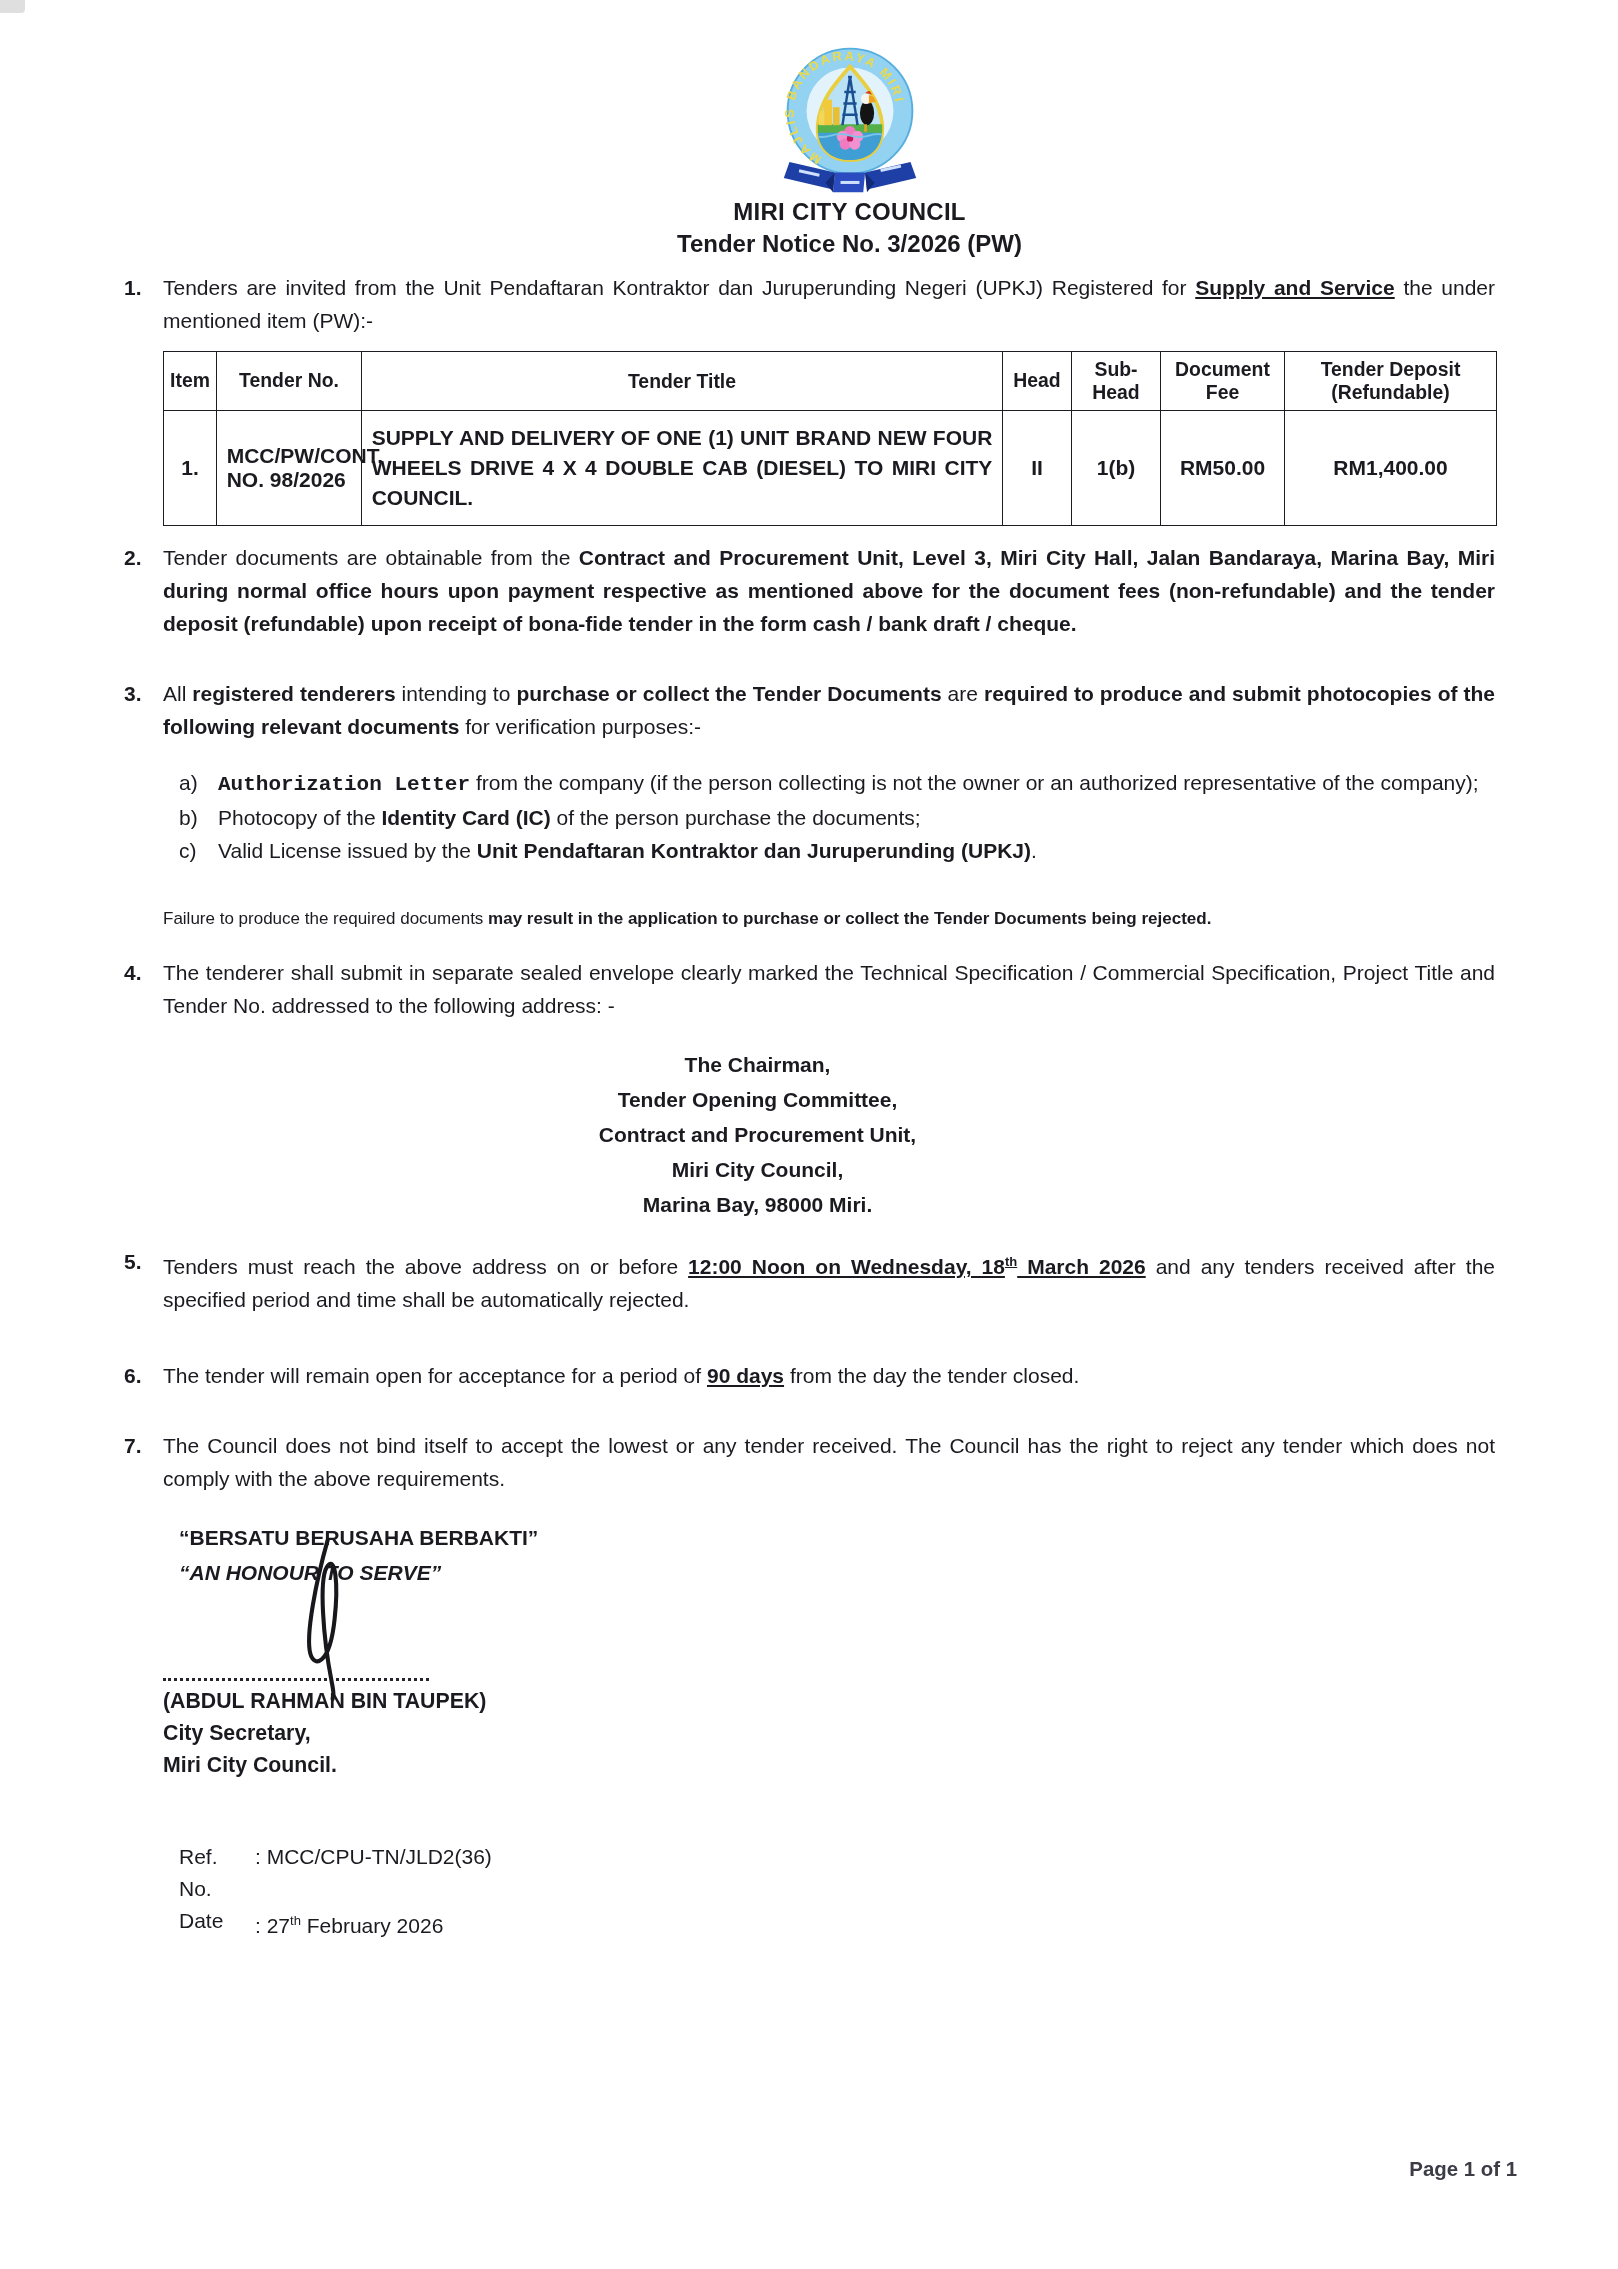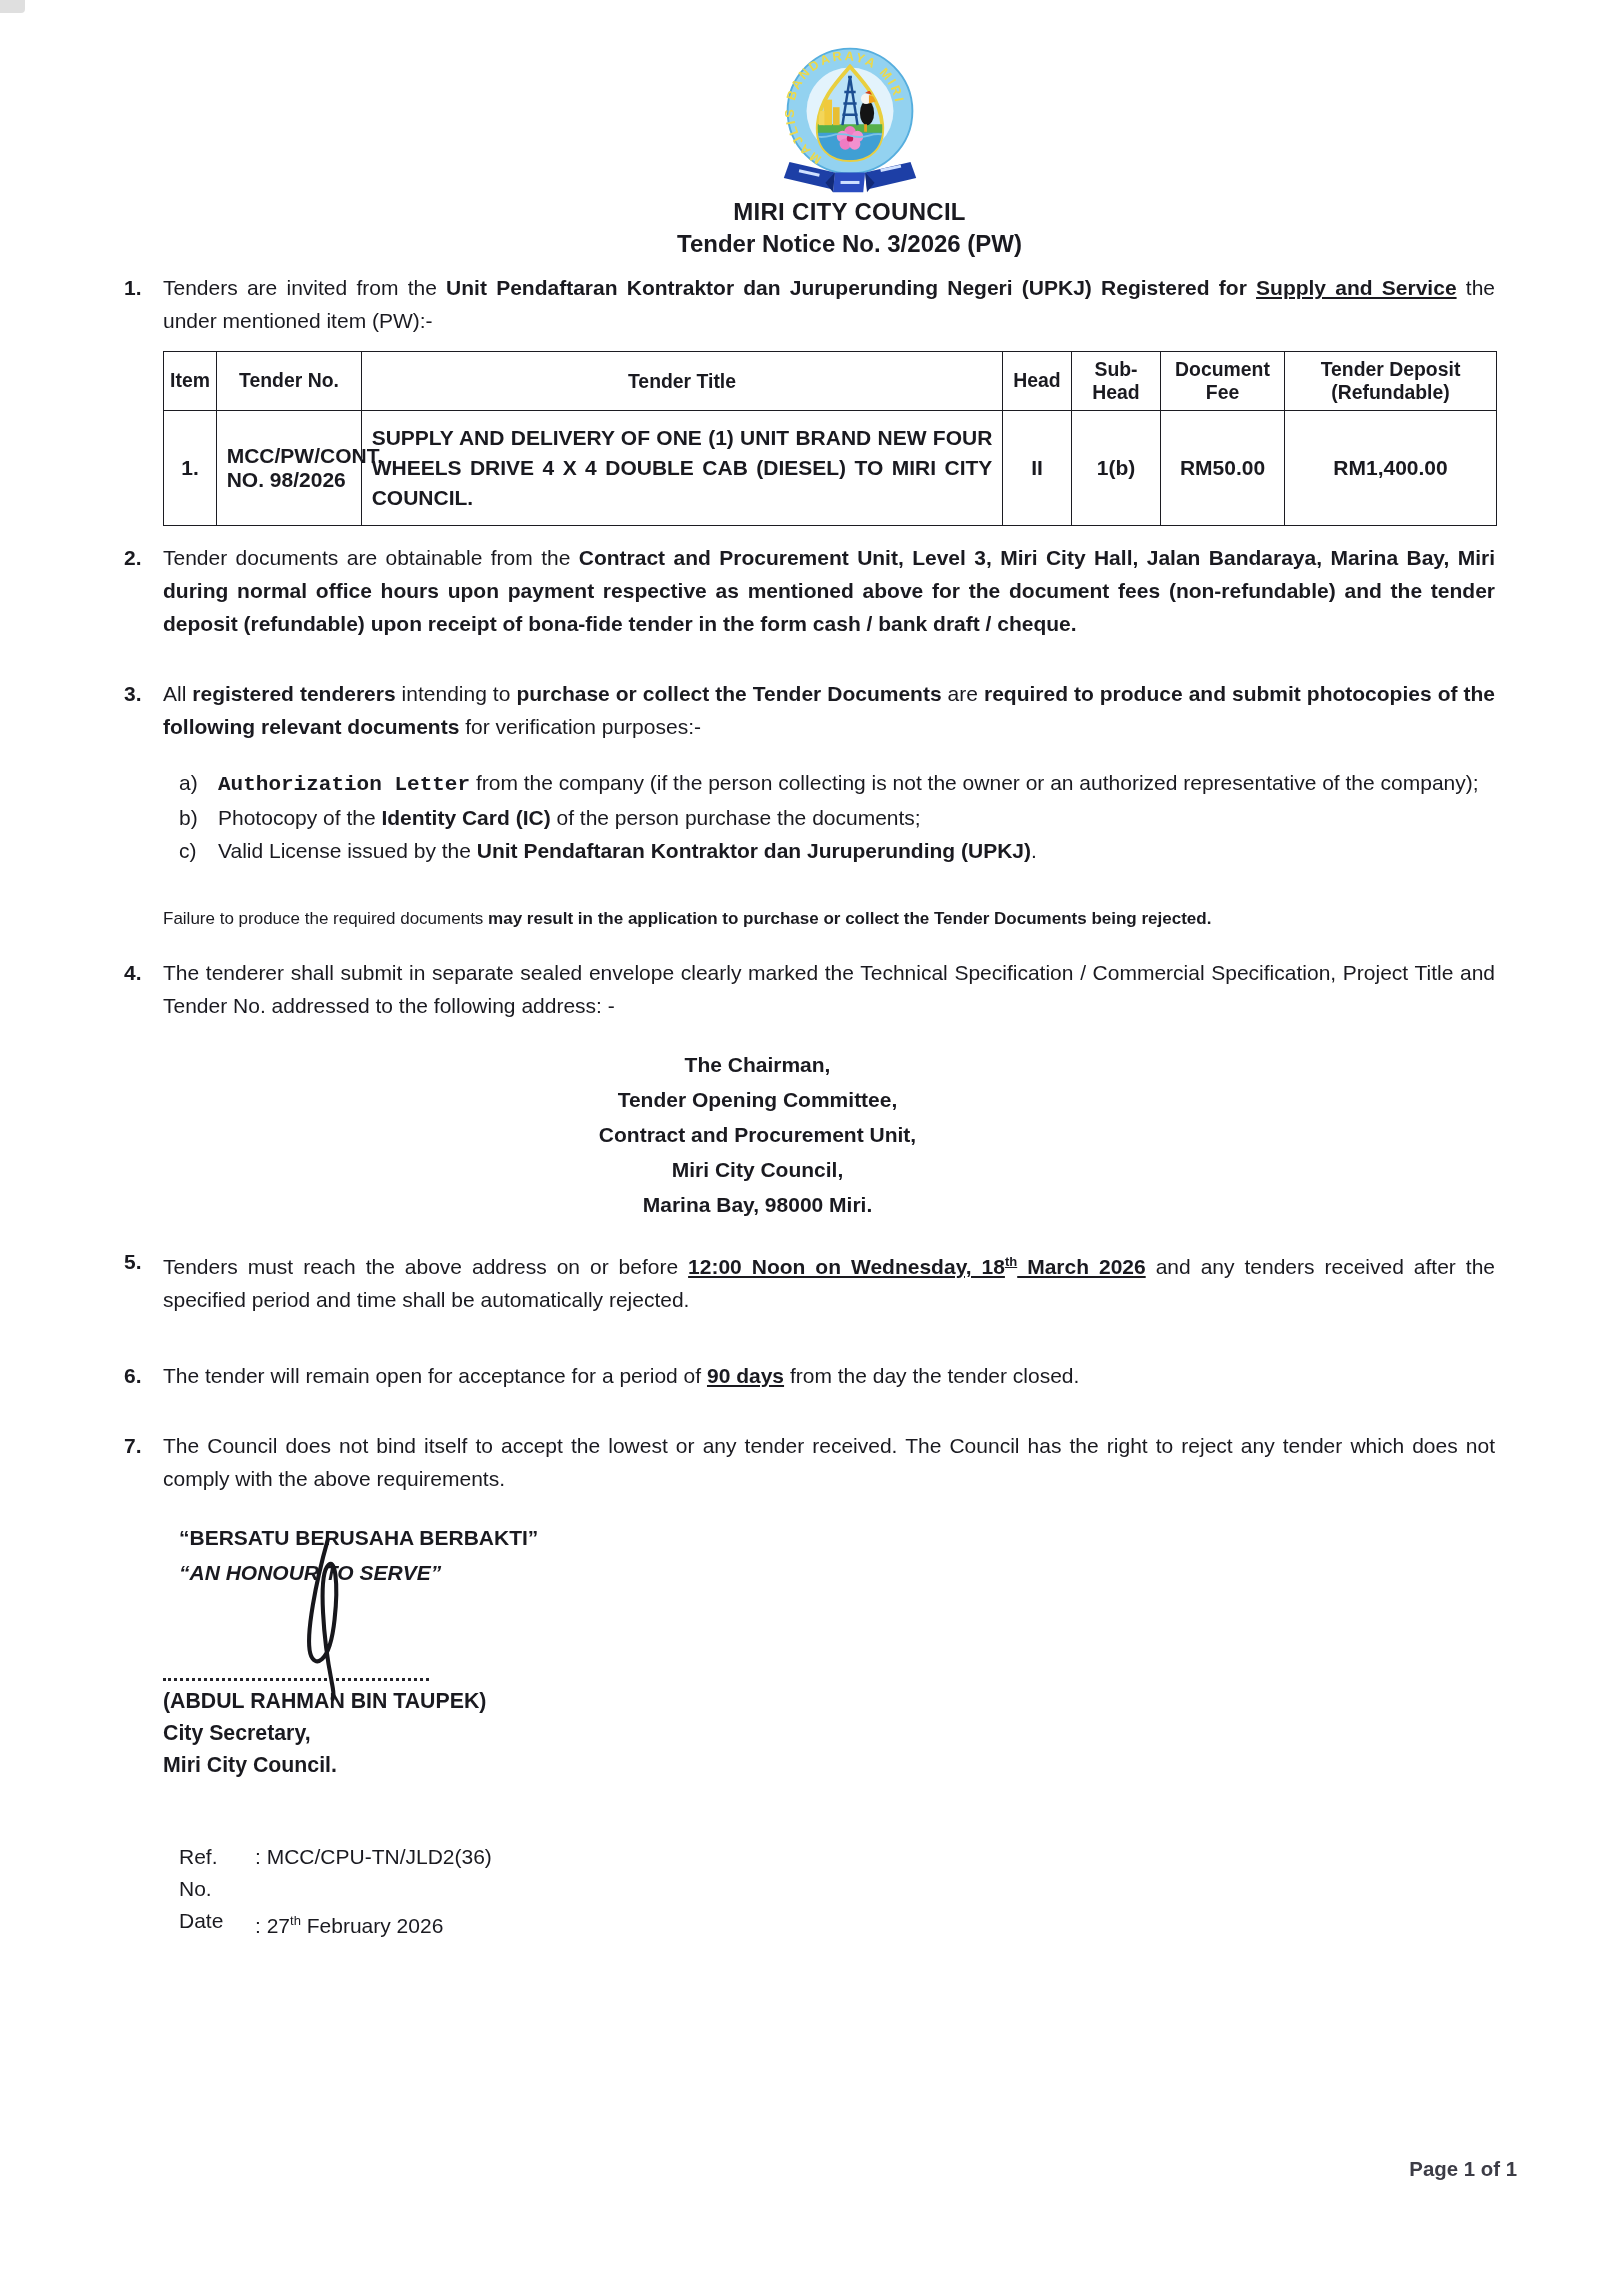--- a/index.html
+++ b/index.html
@@ -132,21 +132,21 @@
           <rect x="100" y="148" width="20" height="3.2" fill="#cfe0ff"></rect>
         </g>
       </svg>
     </div>
     <div class="org-name">MIRI CITY COUNCIL</div>
     <div class="notice-title">Tender Notice No. 3/2026 (PW)</div>
   </div>
 
   <div class="num-para" style="margin-top:13.6px;">
     <div class="num">1.</div>
-    <div class="ptxt"><span>Tenders are invited from the </span><span style="font-weight: 700;">Unit Pendaftaran Kontraktor dan Juruperunding Negeri (UPKJ) Registered for </span><span style="font-weight: 700; text-decoration: underline;">Supply and Service</span><span> the under mentioned item (PW):-</span></div>
+    <div class="ptxt"><span>Tenders are invited from the </span><span style="font-weight: 400;">Unit Pendaftaran Kontraktor dan Juruperunding Negeri (UPKJ) Registered for </span><span style="font-weight: 700; text-decoration: underline;">Supply and Service</span><span> the under mentioned item (PW):-</span></div>
   </div>
 
   <table class="tender">
     <tbody>
         <tr>
       <th class="c-item">Item</th>
       <th class="c-no" style="text-align:center;">Tender No.</th>
       <th class="c-title" style="text-align:center;">Tender Title</th>
       <th class="c-head">Head</th>
       <th class="c-sub">Sub-Head</th>

